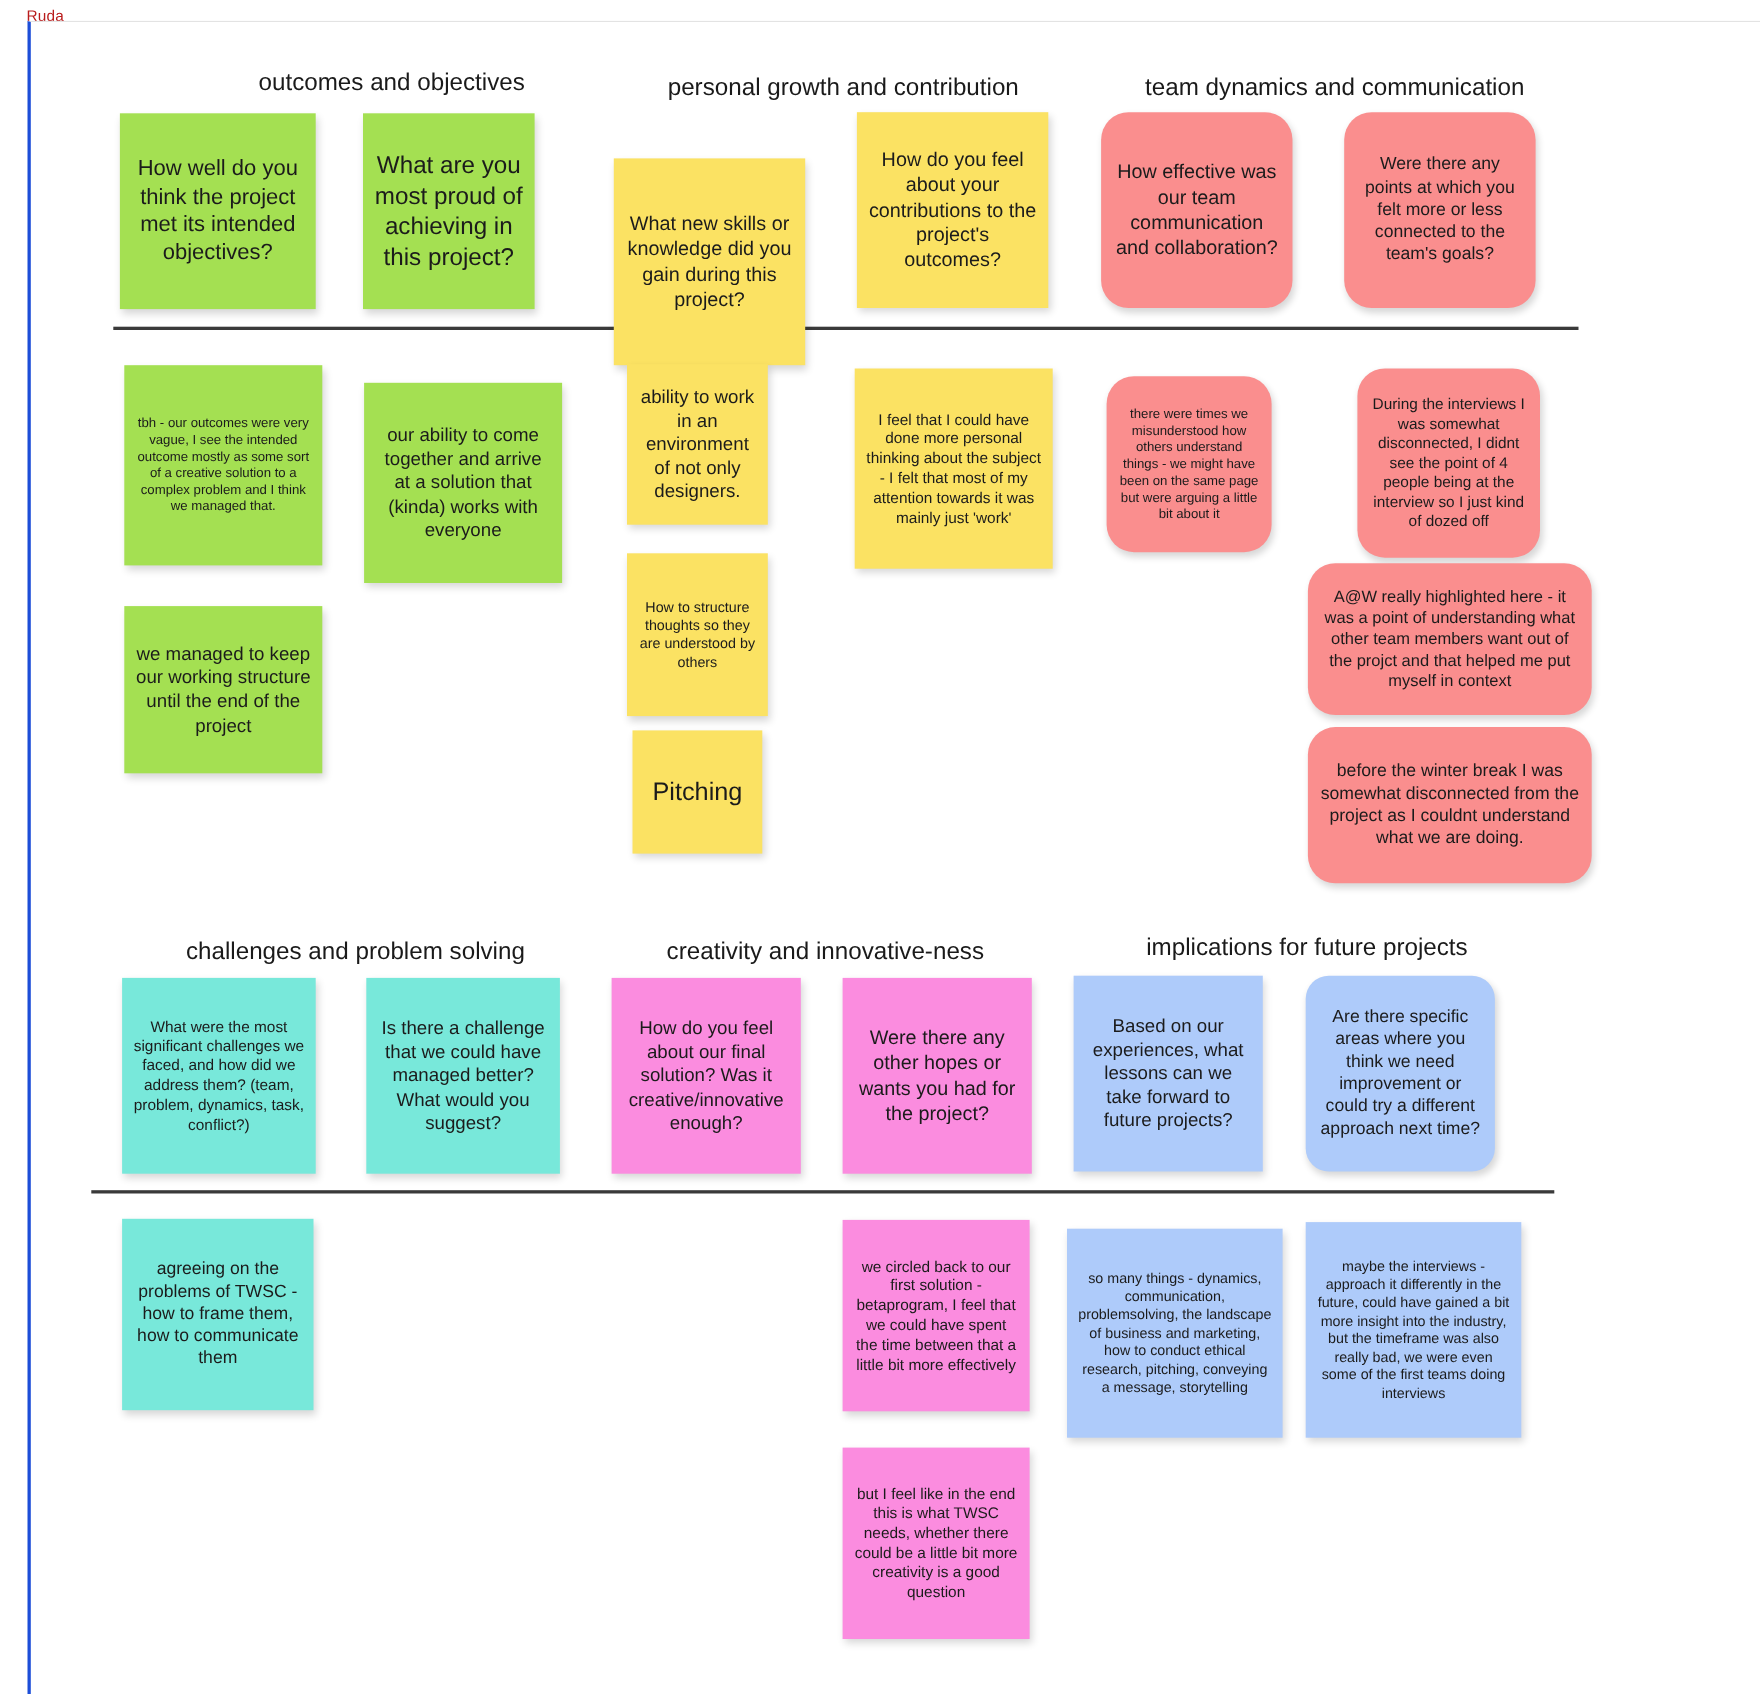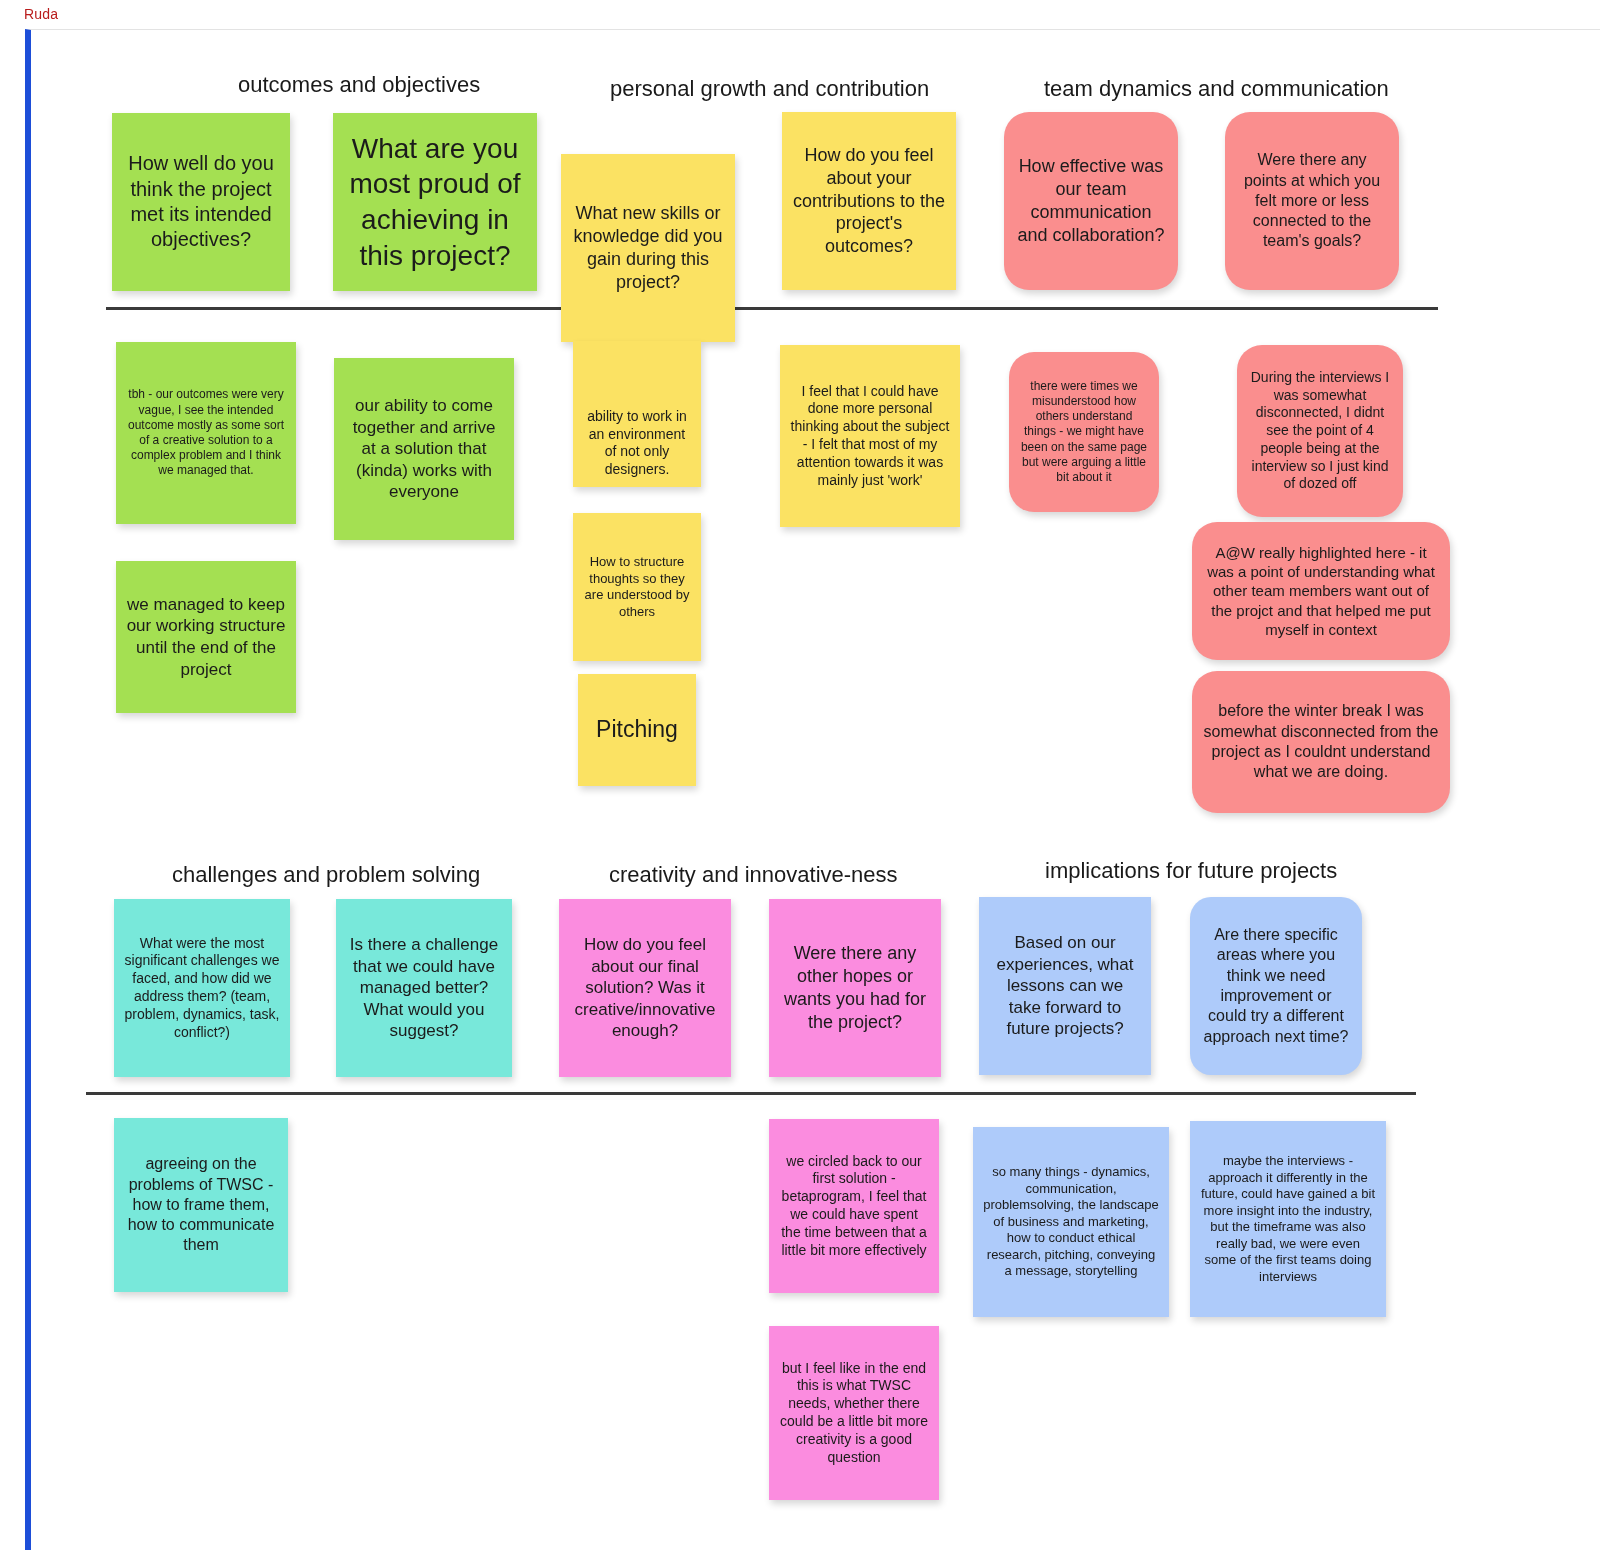--- a/index.html
+++ b/index.html
@@ -26,25 +26,25 @@
     font-size: 14px;
     color: #b91c1c;
     letter-spacing: .2px;
     line-height: 20px;
   }
 
   
   #canvas-frame {
     position: absolute;
     left: 25px;
-    top: 29px;
+    top: 19px;
     width: 1575px;
     height: 1521px;
     border-top: 1px solid #e3e3e3;
-    border-left: 6px solid #1d4ed8;
+    border-left: 3px solid #1d4ed8;
     background: #ffffff;
   }
 
   
   .group-title {
     position: absolute;
     font-size: 22px;
     font-weight: 400;
     color: #1a1a1a;
     white-space: nowrap;
@@ -98,21 +98,21 @@
         <div class="group-title" style="left: 1014px; top: 828px;">implications for future projects</div>
       </div>
     <div id="separators-layer">
         <div class="separator" style="left: 75px; top: 277px; width: 1332px; background: rgb(58, 58, 58);"></div>
         <div class="separator" style="left: 55px; top: 1062px; width: 1330px; background: rgb(58, 58, 58);"></div>
       </div>
     <div id="prompt-notes-layer">
         <div class="note c-green" style="left: 81px; top: 83px; width: 178px; height: 178px; font-size: 20px;">
           <span>How well do you think the project met its intended objectives?</span>
         </div>
-        <div class="note c-green" style="left: 302px; top: 83px; width: 204px; height: 178px; font-size: 28px;">
+        <div class="note c-green" style="left: 302px; top: 83px; width: 156px; height: 178px; font-size: 22px;">
           <span>What are you most proud of achieving in this project?</span>
         </div>
         <div class="note c-yellow" style="left: 530px; top: 82px; width: 174px; height: 188px; font-size: 18px; margin-top: 42px;">
           <span>What new skills or knowledge did you gain during this project?</span>
         </div>
         <div class="note c-yellow" style="left: 751px; top: 82px; width: 174px; height: 178px; font-size: 18px;">
           <span>How do you feel about your contributions to the project's outcomes?</span>
         </div>
         <div class="note c-red" style="left: 973px; top: 82px; width: 174px; height: 178px; font-size: 18px;">
           <span>How effective was our team communication and collaboration?</span>
@@ -142,21 +142,21 @@
     <div id="response-notes-layer">
         <div class="note c-green" style="left: 85px; top: 312px; width: 180px; height: 182px; font-size: 12px;">
           <span>tbh - our outcomes were very vague, I see the intended outcome mostly as some sort of a creative solution to a complex problem and I think we managed that.</span>
         </div>
         <div class="note c-green" style="left: 303px; top: 328px; width: 180px; height: 182px; font-size: 17px;">
           <span>our ability to come together and arrive at a solution that (kinda) works with everyone</span>
         </div>
         <div class="note c-green" style="left: 85px; top: 531px; width: 180px; height: 152px; font-size: 17px; align-items: center;">
           <span>we managed to keep our working structure until the end of the project</span>
         </div>
-        <div class="note c-yellow" style="left: 542px; top: 311px; width: 128px; height: 146px; font-size: 14px; align-items: flex-end;">
+        <div class="note c-yellow" style="left: 542px; top: 311px; width: 128px; height: 146px; font-size: 17px;">
           <span>ability to work in an environment of not only designers.</span>
         </div>
         <div class="note c-yellow" style="left: 542px; top: 483px; width: 128px; height: 148px; font-size: 13px;">
           <span>How to structure thoughts so they are understood by others</span>
         </div>
         <div class="note c-yellow" style="left: 547px; top: 644px; width: 118px; height: 112px; font-size: 23px;">
           <span>Pitching</span>
         </div>
         <div class="note c-yellow" style="left: 749px; top: 315px; width: 180px; height: 182px; font-size: 14px;">
           <span>I feel that I could have done more personal thinking about the subject - I felt that most of my attention towards it was mainly just 'work'</span>

